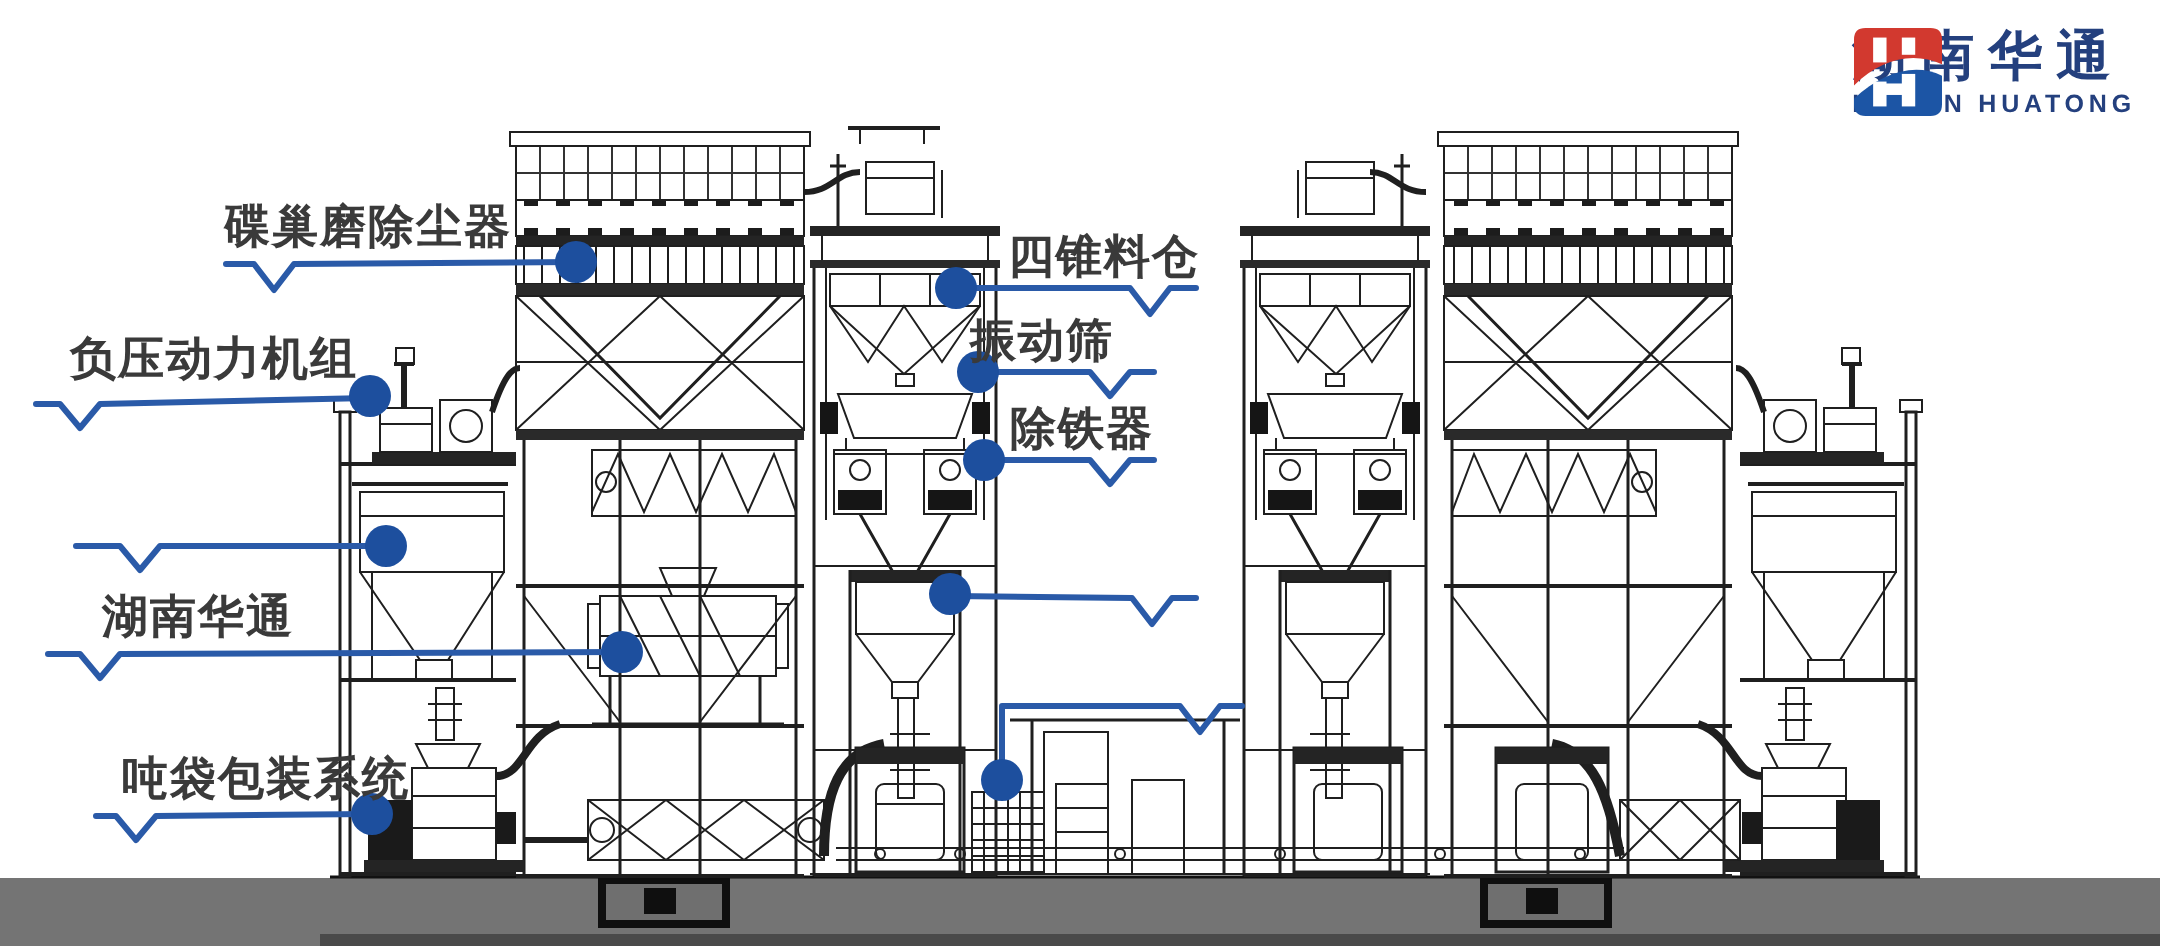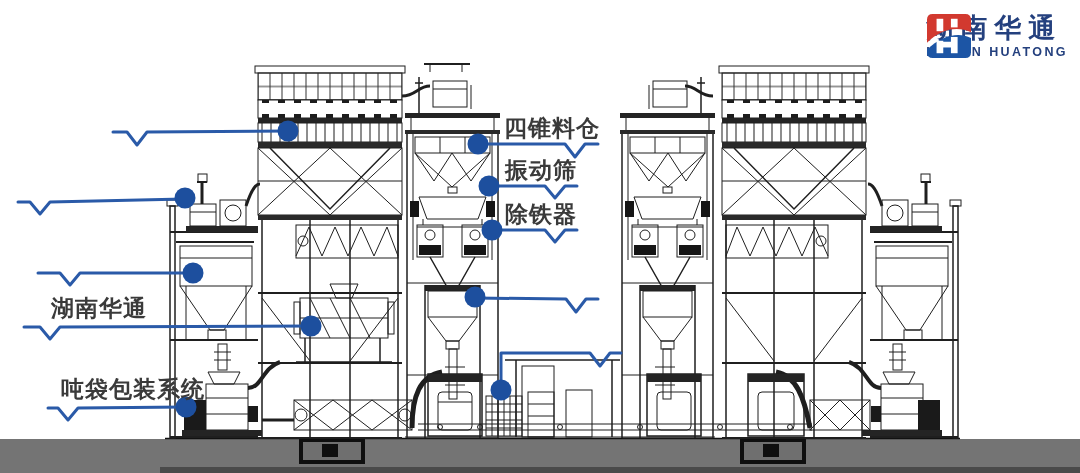--- a/index.html
+++ b/index.html
@@ -284,24 +284,26 @@
         <path d="M476,298 L566,299 L576,312 L586,299 L598,299"></path>
         <circle cx="475" cy="297" r="10.5" fill="var(--dot)" stroke="none"></circle>
       </g>
       <g>
         <path d="M501,390 L501,353 L590,353 L600,366 L610,353 L621,353"></path>
         <circle cx="501" cy="390" r="10.5" fill="var(--dot)" stroke="none"></circle>
       </g>
     </g>
   </svg>
 
+  <div class="lbl" style="left:112px;top:101px">碟巢磨除尘器</div>
+  <div class="lbl" style="left:35px;top:167px">负压动力机组</div>
   <div class="lbl" style="left:51px;top:296px">湖南华通</div>
   <div class="lbl" style="left:61px;top:377px">吨袋包装系统</div>
   <div class="lbl" style="left:504px;top:116px">四锥料仓</div>
-  <div class="lbl" style="left:505px;top:158px">振动筛</div>
+  <div class="lbl" style="left:485px;top:158px">振动筛</div>
   <div class="lbl" style="left:505px;top:202px">除铁器</div>
 
   <div id="logo">
     <svg width="46" height="44" viewBox="0 0 48 46">
       <path d="M7,0 H41 Q47,0 47,6 V19 C32,12 15,16 1,30 V6 Q1,0 7,0 Z" fill="#d2392f"></path>
       <path d="M47,25 V40 Q47,46 41,46 H7 Q1,46 1,40 V37 C16,23 33,18 47,25 Z" fill="#1c55a5"></path>
       <rect x="11" y="5" width="7" height="13" fill="#ffffff"></rect>
       <rect x="26" y="5" width="7" height="9" fill="#ffffff"></rect>
       <rect x="11" y="28" width="7" height="13" fill="#ffffff"></rect>
       <rect x="26" y="24" width="7" height="17" fill="#ffffff"></rect>

